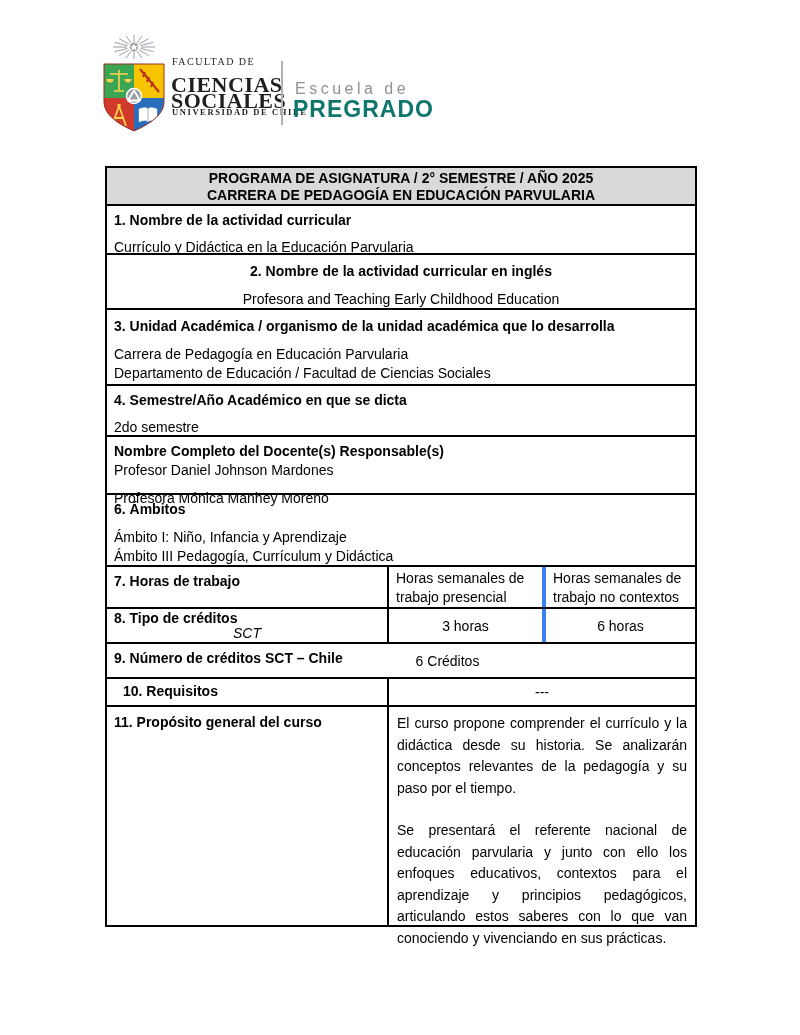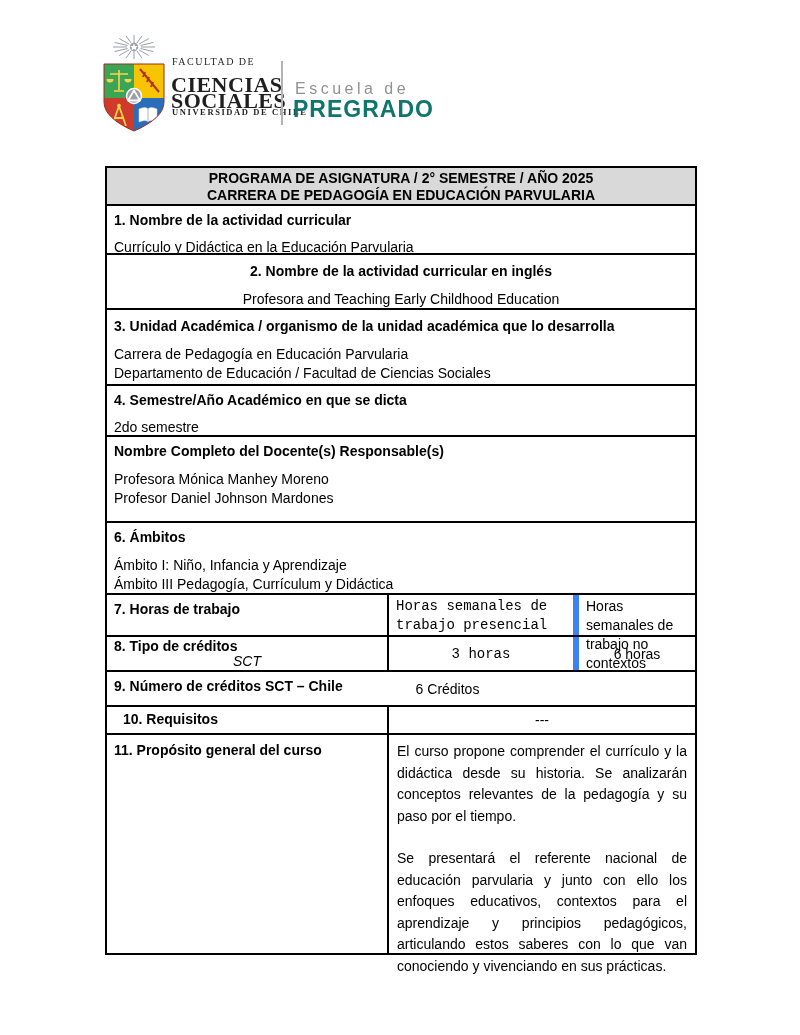--- a/index.html
+++ b/index.html
@@ -27,25 +27,25 @@
   }
   .row { border-bottom:2px solid #000; box-sizing:border-box; position:relative; }
   .row:last-child { border-bottom:none; }
   .row-header { background:#d9d9d9; text-align:center; font-weight:bold; height:38px; padding-top:2px; }
   .row-header div { line-height:17px; }
   .lbl { font-weight:bold; line-height:19px; }
   .val { line-height:19px; }
   .pad { padding:5px 7px; }
   .cols { display:flex; }
   .c1 { width:282px; box-sizing:border-box; border-right:2px solid #000; }
-  .c2 { width:190px; box-sizing:border-box; border-right:6px solid #3b82f6;font-family:Liberation Mono, monospace; }
+  .c2 { width:157px; box-sizing:border-box; border-right:4px solid #3b82f6; }
   .c3 { flex:1; box-sizing:border-box; }
   .center-cell { display:flex; align-items:center; justify-content:center; }
   .h-r1 { height:49px; } .h-r2 { height:55px;text-align:center; } .h-r3 { height:76px; }
-  .h-r4 { height:51px; } .h-r5 { height:86px; } .h-r6 { height:72px; }
+  .h-r4 { height:51px; } .h-r5 { height:58px; } .h-r6 { height:72px; }
   .h-r7 { height:42px; } .h-r8 { height:35px; } .h-r9 { height:35px; }
   .h-r10 { height:28px; } .h-r11 { height:218px; }
   .gap8 { margin-top:8px; }
   .gap9 { margin-top:9px; }
   .small-cols { line-height:19px; padding:2px 7px; }
   .sct { text-align:center; font-style:italic; line-height:15px; }
   .tight { line-height:15px; }
   .credits-val { position:absolute; left:262px; top:9px; width:157px; text-align:center; }
   .purpose-cell { padding:6px 8px; text-align:justify; }
   .purpose-cell p { margin:0; line-height:21.5px; }
@@ -154,22 +154,22 @@
       <div class="val">Departamento de Educación / Facultad de Ciencias Sociales</div>
     </div>
 
     <div class="row h-r4 pad">
       <div class="lbl">4. Semestre/Año Académico en que se dicta</div>
       <div class="val gap8">2do semestre</div>
     </div>
 
     <div class="row h-r5 pad">
       <div class="lbl">Nombre Completo del Docente(s) Responsable(s)</div>
+      <div class="val">Profesor Daniel Johnson Mardones</div>
       <div class="val gap9">Profesora Mónica Manhey Moreno</div>
-      <div class="val">Profesor Daniel Johnson Mardones</div>
     </div>
 
     <div class="row h-r6 pad">
       <div class="lbl">6. Ámbitos</div>
       <div class="val gap9">Ámbito I: Niño, Infancia y Aprendizaje</div>
       <div class="val">Ámbito III Pedagogía, Currículum y Didáctica</div>
     </div>
 
     <div class="row h-r7 cols">
       <div class="c1 pad"><span class="lbl">7. Horas de trabajo</span></div>

